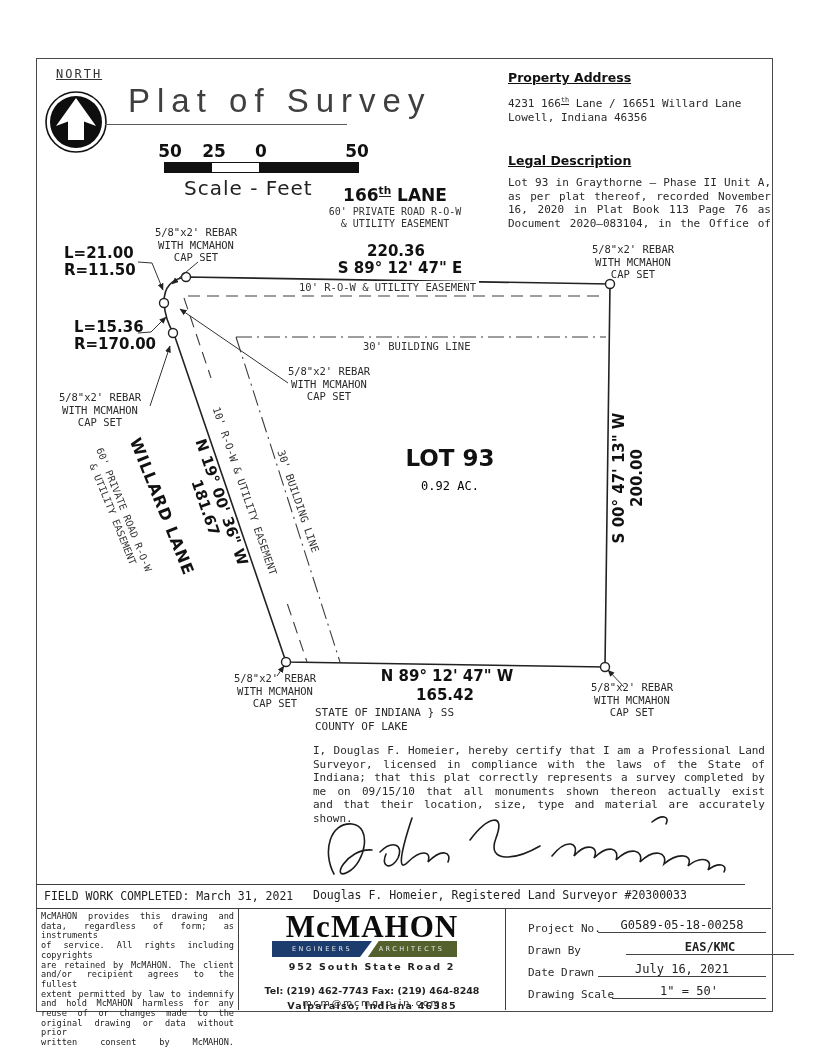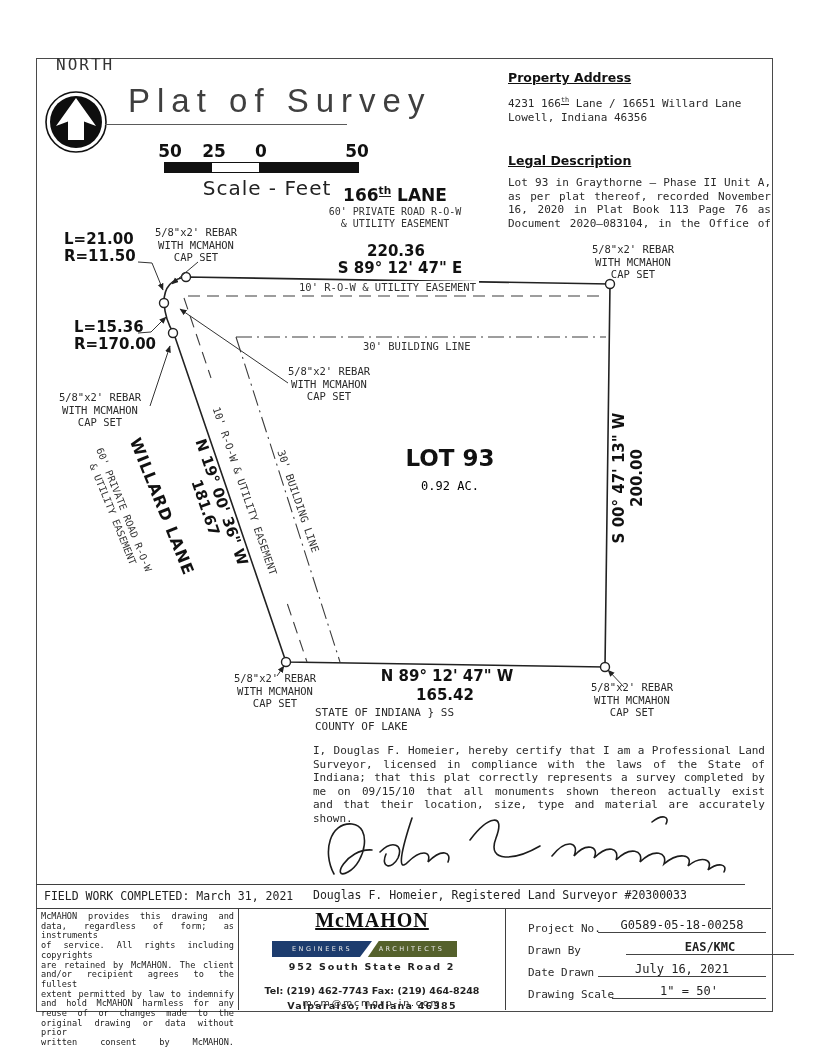--- a/index.html
+++ b/index.html
@@ -4,44 +4,44 @@
 <style>
   html,body{margin:0;padding:0;background:#fff;}
   #page{position:relative;width:816px;height:1056px;background:#fff;overflow:hidden;
         font-family:"DejaVu Sans Mono",monospace;color:#232323;}
   .abs{position:absolute;}
   .ctr{text-align:center;}
   .frame{left:36px;top:58px;width:735px;height:952px;border:1.5px solid #4a4a4a;}
   .title{left:128px;top:82px;width:300px;font-family:Liberation Sans, sans-serif;
          font-size:33px;font-weight:400;letter-spacing:7px;color:#3f3f3f;white-space:nowrap;}
   .titleline{left:105px;top:124px;width:242px;height:0;border-top:1px solid #5a5a5a;}
-  .north{left:56px;top:55px;font-size:16px;letter-spacing:2px;color:#333;}
+  .north{left:56px;top:67px;font-size:12px;letter-spacing:2px;color:#333;text-decoration:underline;}
   .scale-tick{top:141px;width:30px;text-align:center;font-family:"DejaVu Sans",sans-serif;
               font-weight:bold;font-size:17px;color:#111;}
   .scalebar{left:164px;top:162px;width:193px;height:9px;border:1.2px solid #111;display:flex;}
   .scalebar .b{background:#111;}
   .scalebar .w{background:#fff;}
-  .scale-caption{left:192px;top:176px;width:150px;text-align:center;
+  .scale-caption{left:184px;top:176px;width:150px;
                  font-family:"DejaVu Sans",sans-serif;font-size:20px;color:#222;letter-spacing:1px;}
   .colhead{font-family:"DejaVu Sans",sans-serif;font-weight:bold;font-size:12.5px;
            text-decoration:underline;color:#111;}
   .bodytxt{font-size:11px;line-height:13.5px;color:#2a2a2a;}
   .jline{text-align:justify;text-align-last:justify;}
   .dim{font-family:"DejaVu Sans",sans-serif;font-weight:bold;color:#111;white-space:nowrap;}
   .rebar{font-size:10.5px;line-height:12.6px;text-align:center;color:#2a2a2a;white-space:nowrap;}
   .easelbl{font-size:10.5px;color:#333;white-space:nowrap;background:#fff;padding:0 3px;}
   .rot{transform-origin:center center;}
   .street-big{font-family:"DejaVu Sans",sans-serif;font-weight:bold;font-size:16px;color:#111;white-space:nowrap;}
   .street-sub{font-size:10px;color:#333;white-space:nowrap;}
   .footer-line{background:#3f3f3f;}
   .disc{font-size:8.6px;line-height:9.7px;color:#222;}
   .plabel{font-size:11px;color:#2a2a2a;}
   .pvalue{font-size:12px;color:#222;text-align:center;border-bottom:1.2px solid #444;}
-  .firmname{font-family:"Liberation Serif",serif;font-weight:bold;font-size:20px;
-            letter-spacing:1px;color:#0d0d0d;white-space:nowrap;text-decoration:underline;}
+  .firmname{font-family:"Liberation Serif",serif;font-weight:bold;font-size:31px;
+            letter-spacing:1px;color:#0d0d0d;white-space:nowrap;}
   .banner{left:272px;top:941px;width:191px;height:16px;display:flex;position:absolute;}
   .banner .seg{display:flex;align-items:center;justify-content:center;color:#e8e8e8;
                font-size:6.5px;letter-spacing:2.5px;font-family:"DejaVu Sans",sans-serif;}
   .firmaddr{font-family:"DejaVu Sans",sans-serif;font-weight:bold;color:#222;white-space:nowrap;text-align:center;}
   sup.th{font-size:0.62em;border-bottom:1px solid #222;vertical-align:super;line-height:0;}
 </style>
 </head>
 <body>
 
 <div id="page">
@@ -125,21 +125,21 @@
     <div class="bodytxt jline">Document 2020–083104, in the Office of</div>
   </div>
 
   <div class="abs street-big ctr" style="left:315px;top:185px;width:160px;font-size:17px;"><span>166</span><sup class="th">th</sup><span> LANE</span></div>
   <div class="abs street-sub ctr" style="left:305px;top:206px;width:180px;">60' PRIVATE ROAD R-O-W</div>
   <div class="abs street-sub ctr" style="left:305px;top:218px;width:180px;">&amp; UTILITY EASEMENT</div>
 
   <div class="abs dim ctr" style="left:346px;top:242px;width:100px;font-size:15px;">220.36</div>
   <div class="abs dim ctr" style="left:320px;top:259px;width:160px;font-size:15px;">S 89° 12' 47" E</div>
 
-  <div class="abs dim" style="left:64px;top:231px;font-size:15px;line-height:17px;">
+  <div class="abs dim" style="left:64px;top:245px;font-size:15px;line-height:17px;">
     <div>L=21.00</div>
     <div>R=11.50</div>
   </div>
   <div class="abs dim" style="left:74px;top:319px;font-size:15px;line-height:17px;">
     <div>L=15.36</div>
     <div>R=170.00</div>
   </div>
 
   <div class="abs rebar" style="left:136px;top:226px;width:120px;">
     <div>5/8"x2' REBAR</div>

